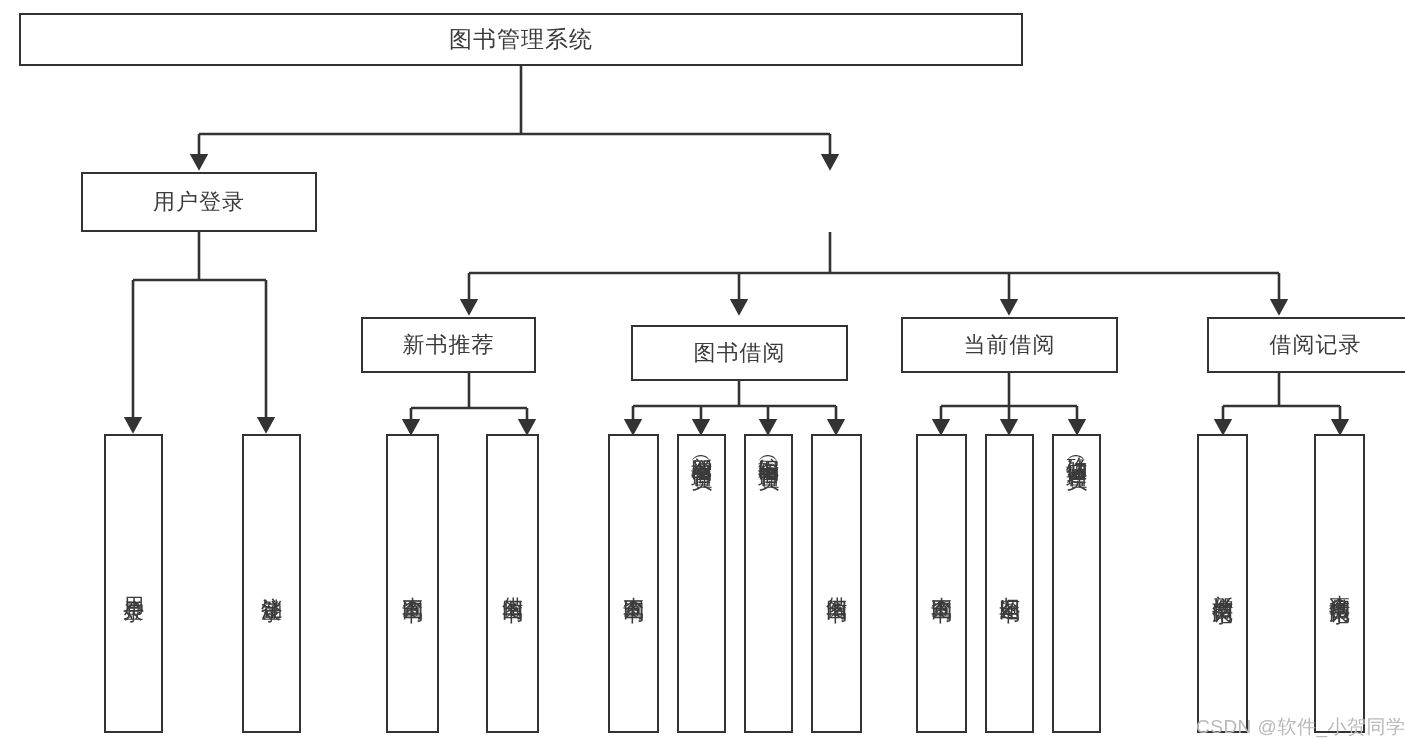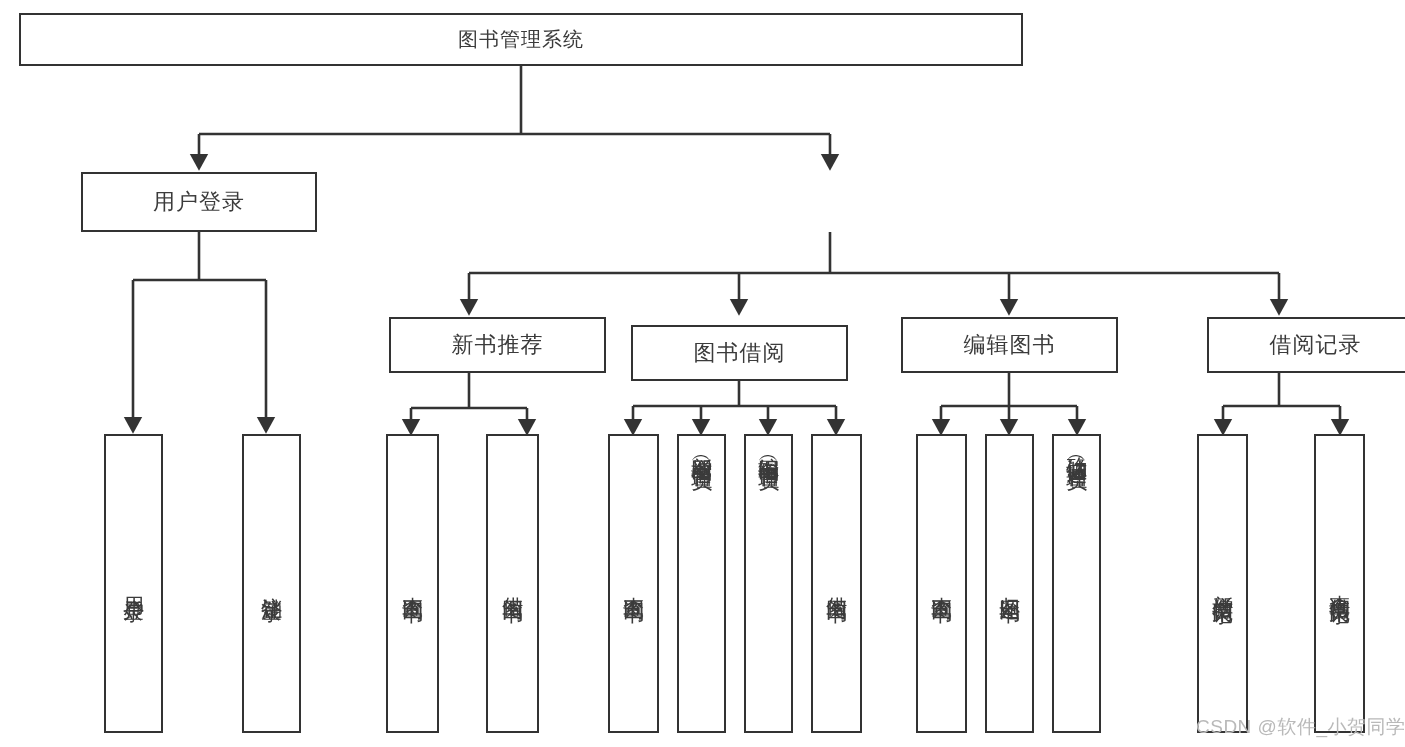--- a/index.html
+++ b/index.html
@@ -4,21 +4,21 @@
 <style>
   html,body{margin:0;padding:0;background:#ffffff;}
   body{width:1405px;height:747px;overflow:hidden;
        font-family:"Liberation Sans","DejaVu Sans",sans-serif;}
   #stage{position:relative;width:1405px;height:747px;background:#fff;}
   svg#wires{position:absolute;left:0;top:0;width:1405px;height:747px;}
   .node{position:absolute;box-sizing:border-box;background:#ffffff;
         border:2px solid #333333;display:flex;align-items:center;
         justify-content:center;color:#3b3b3b;}
   .node.h{font-size:22px;letter-spacing:1px;}
-  .node.h.title{font-size:20px;}
+  .node.h.title{font-size:23px;}
   .leaf{position:absolute;box-sizing:border-box;background:#ffffff;
         border:2px solid #333333;display:flex;align-items:center;
         justify-content:center;color:#3b3b3b;}
   .leaf .vtxt{writing-mode:vertical-rl;text-orientation:upright;
         font-size:21px;line-height:1.08;letter-spacing:2px;white-space:nowrap;}
   .leaf.top .vtxt{align-self:flex-start;margin-top:4px;}
   .watermark{position:absolute;left:1196px;top:714px;font-size:19px;
         color:#b9b9b9;white-space:nowrap;letter-spacing:.5px;}
 </style>
 </head>
@@ -77,28 +77,28 @@
   </svg>
 
   <div class="node h title" style="left:19px;top:13px;width:1004px;height:53px;">
     <span>图书管理系统</span>
   </div>
 
   <div class="node h" style="left:81px;top:172px;width:236px;height:60px;">
     <span>用户登录</span>
   </div>
 
-  <div class="node h" style="left:361px;top:317px;width:217px;height:56px;margin-left:28px;">
+  <div class="node h" style="left:361px;top:317px;width:175px;height:56px;">
     <span>新书推荐</span>
   </div>
   <div class="node h" style="left:631px;top:325px;width:217px;height:56px;">
     <span>图书借阅</span>
   </div>
   <div class="node h" style="left:901px;top:317px;width:217px;height:56px;">
-    <span>编辑图书</span>
+    <span>当前借阅</span>
   </div>
   <div class="node h" style="left:1171px;top:317px;width:217px;height:56px;margin-left:36px;">
     <span>借阅记录</span>
   </div>
 
   <div class="leaf" style="left:104px;top:434px;width:59px;height:299px;">
     <span class="vtxt">用户登录</span>
   </div>
   <div class="leaf" style="left:242px;top:434px;width:59px;height:299px;">
     <span class="vtxt">注销登录</span>

